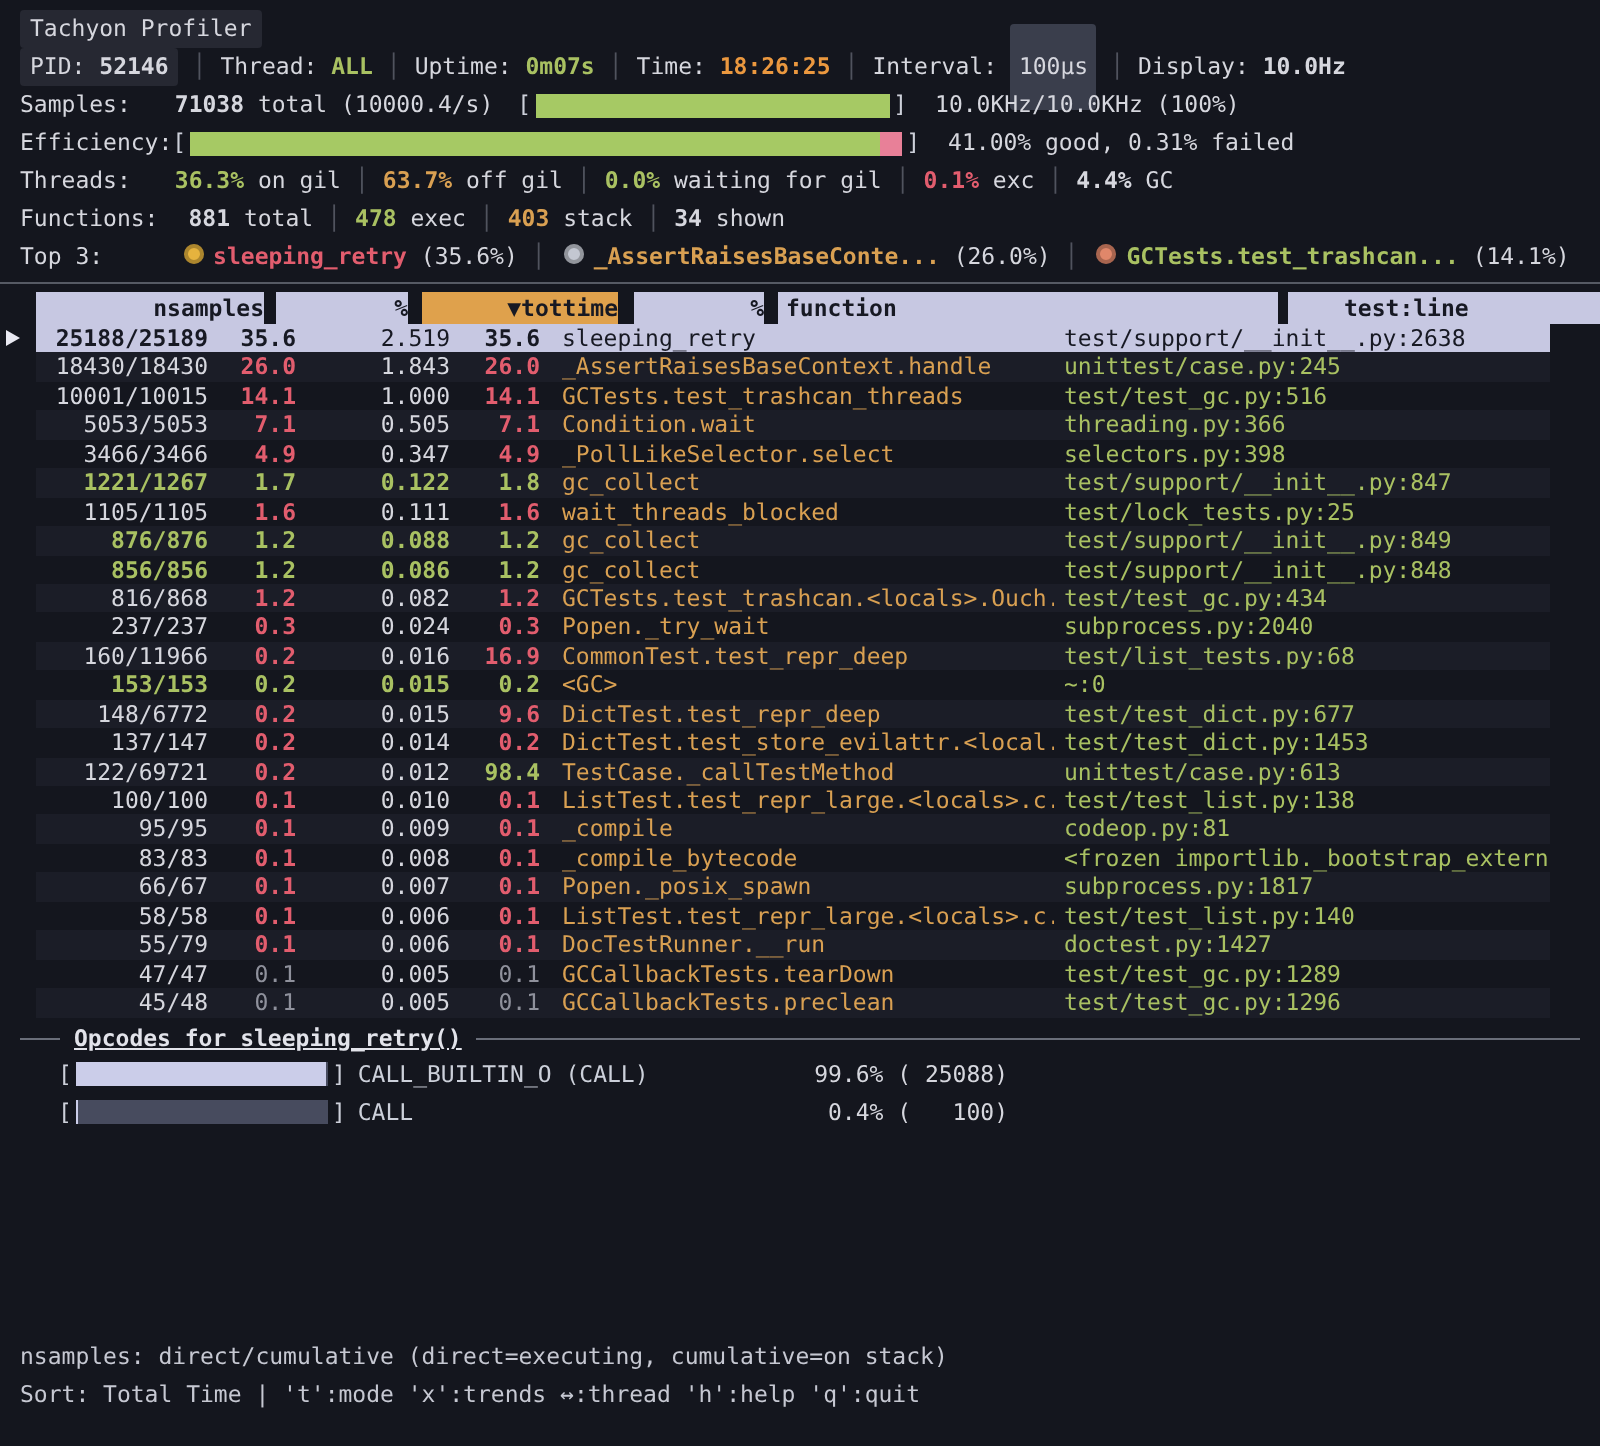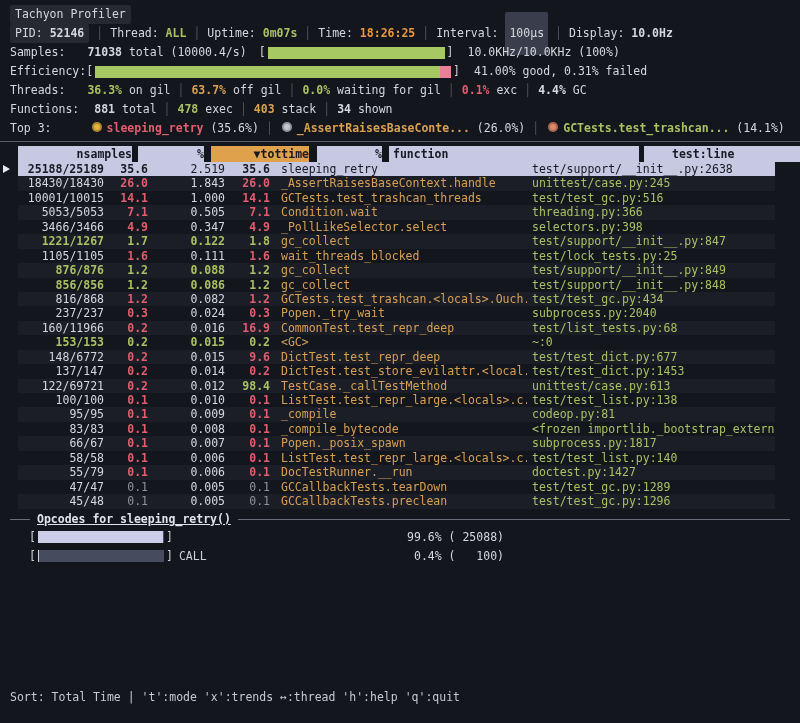--- a/index.html
+++ b/index.html
@@ -164,23 +164,24 @@
       <div class="trow stripe"><div class="gutter"></div><div class="rmain"><div class="cell ns ra c-fg">45/48</div><div class="s1"></div><div class="cell p1 ra c-dim">0.1</div><div class="s2"></div><div class="cell tt ra c-fg">0.005</div><div class="s3"></div><div class="cell p2 ra c-dim">0.1</div><div class="s4"></div><div class="cell fn c-amber">GCCallbackTests.preclean</div><div class="s5"></div><div class="cell fl c-green">test/test_gc.py:1296</div></div></div>
     </div>
 
   <div class="sec-line">
     <span class="dash-short"></span>
     <span class="sec-title">Opcodes for sleeping_retry()</span>
     <span class="dash-long"></span>
   </div>
 
   <div>
-      <div class="oprow"><span class="bracket">[</span><span class="optrack"><span class="opfill" style="width: 99.6%; display: block;"></span></span><span class="bracket">]</span><span class="opstat">99.6% ( 25088)</span></div>
+      <div class="oprow"><span class="bracket">[</span><span class="optrack"><span class="opfill" style="width: 99.6%; display: block;"></span></span><span class="bracket">]</span><span class="opname">CALL_BUILTIN_O (CALL)</span><span class="opstat">99.6% ( 25088)</span></div>
       <div class="oprow"><span class="bracket">[</span><span class="optrack"><span class="opfill" style="width: 0.4%; display: block;"></span></span><span class="bracket">]</span><span class="opname">CALL</span><span class="opstat"> 0.4% (   100)</span></div>
     </div>
 
   <div class="filler"></div>
 
   <div class="footer">
+    <div class="fline">nsamples: direct/cumulative (direct=executing, cumulative=on stack)</div>
     <div class="fline">Sort: Total Time | 't':mode 'x':trends ↔:thread 'h':help 'q':quit</div>
   </div>
 
 </div>
 
 </body></html>

